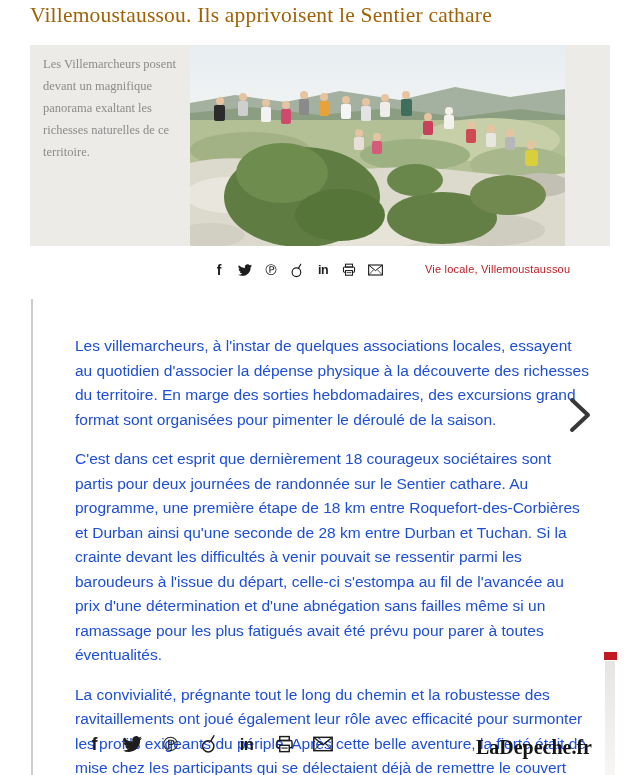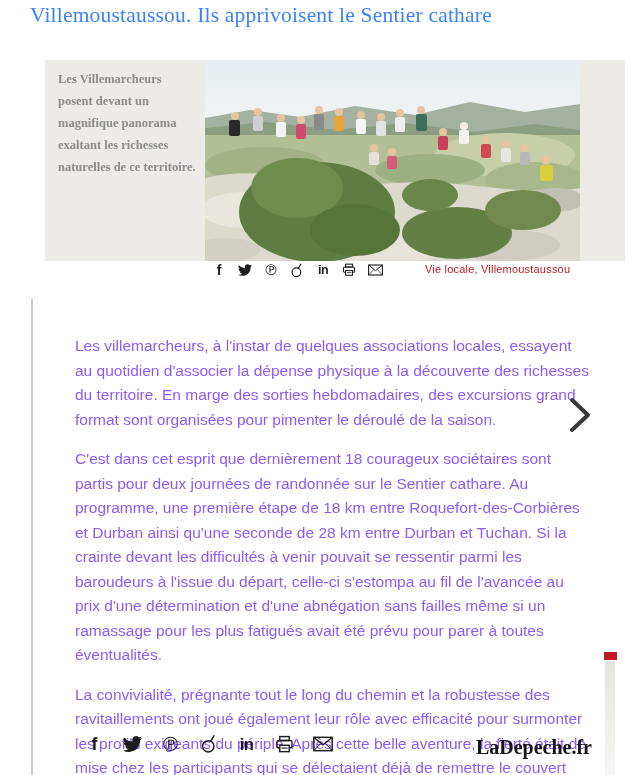--- a/index.html
+++ b/index.html
@@ -6,21 +6,21 @@
   body{
     width:642px;height:775px;position:relative;overflow:hidden;
     background:#ffffff;font-family:"Liberation Sans",sans-serif;
   }
   #page{position:absolute;inset:0;}
 
   
   .headline{
     position:absolute;left:30px;top:0px;width:585px;margin:0;
     font-family:"Liberation Serif",serif;font-weight:500;
-    font-size:21.5px;line-height:30px;color:#3b82f6;letter-spacing:.2px;
+    font-size:21.5px;line-height:30px;color:#a16207;letter-spacing:.2px;
   }
 
   
   .media{position:absolute;left:30px;top:45px;width:580px;height:201px;background:#ecebe8;}
   .caption{
     position:absolute;left:13px;top:8px;width:138px;
     font-family:"Liberation Serif",serif;font-size:12.5px;line-height:22px;color:#8b8b8b;
   }
   .photo{position:absolute;left:160px;top:0;width:375px;height:201px;display:block;}
 
@@ -52,21 +52,21 @@
   }
   .published{
     position:absolute;left:198px;top:282px;
     font-family:"Liberation Serif",serif;font-size:11.5px;color:#2e2e2e;
   }
 
   
   .leftline{position:absolute;left:31px;top:299px;width:2px;height:476px;background:#cccccc;}
   .body-col{position:absolute;left:75px;top:334px;width:518px;}
   .body-col p{
-    margin:0 0 15px 0;font-size:15.5px;line-height:24.5px;color:#8b5cf6;
+    margin:0 0 15px 0;font-size:15.5px;line-height:24.5px;color:#1d4ed8;
   }
   .next-btn{
     position:absolute;left:565px;top:395px;width:30px;height:40px;
     background:none;border:0;padding:0;cursor:pointer;display:flex;align-items:center;justify-content:center;
   }
 
   
   .brand{
     position:absolute;right:50px;top:736px;
     font-family:"Liberation Serif",serif;font-weight:bold;font-size:20px;color:#151515;
@@ -80,21 +80,21 @@
     background:linear-gradient(to bottom,#e7e5e1,#f7f6f4);
   }
 </style>
 </head>
 <body>
 
 <div id="page">
 
   <h1 class="headline">Villemoustaussou. Ils apprivoisent le Sentier cathare</h1>
 
-  <figure class="media" style="margin:15px;font-weight:bold;">
+  <figure class="media" style="margin:0;">
     <figcaption class="caption">Les Villemarcheurs posent devant un magnifique panorama exaltant les richesses naturelles de ce territoire.</figcaption>
     <svg class="photo" viewBox="0 0 375 201" preserveAspectRatio="none">
       <defs>
         <linearGradient id="sky" x1="0" y1="0" x2="0" y2="1">
           <stop offset="0" stop-color="#e7edf1"></stop>
             <stop offset="1" stop-color="#f3f5f4"></stop>
         </linearGradient>
       </defs>
       <g>
         <rect x="0" y="0" width="375" height="85" fill="url(#sky)"></rect>

